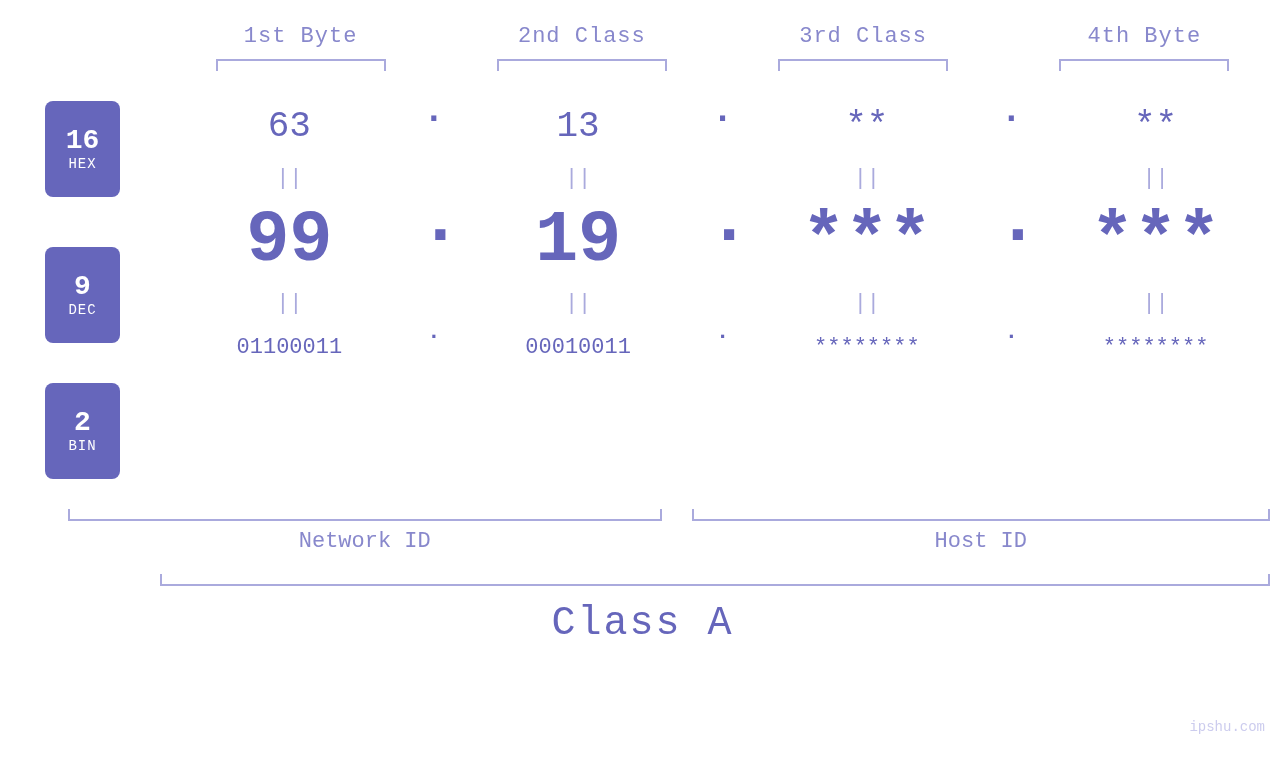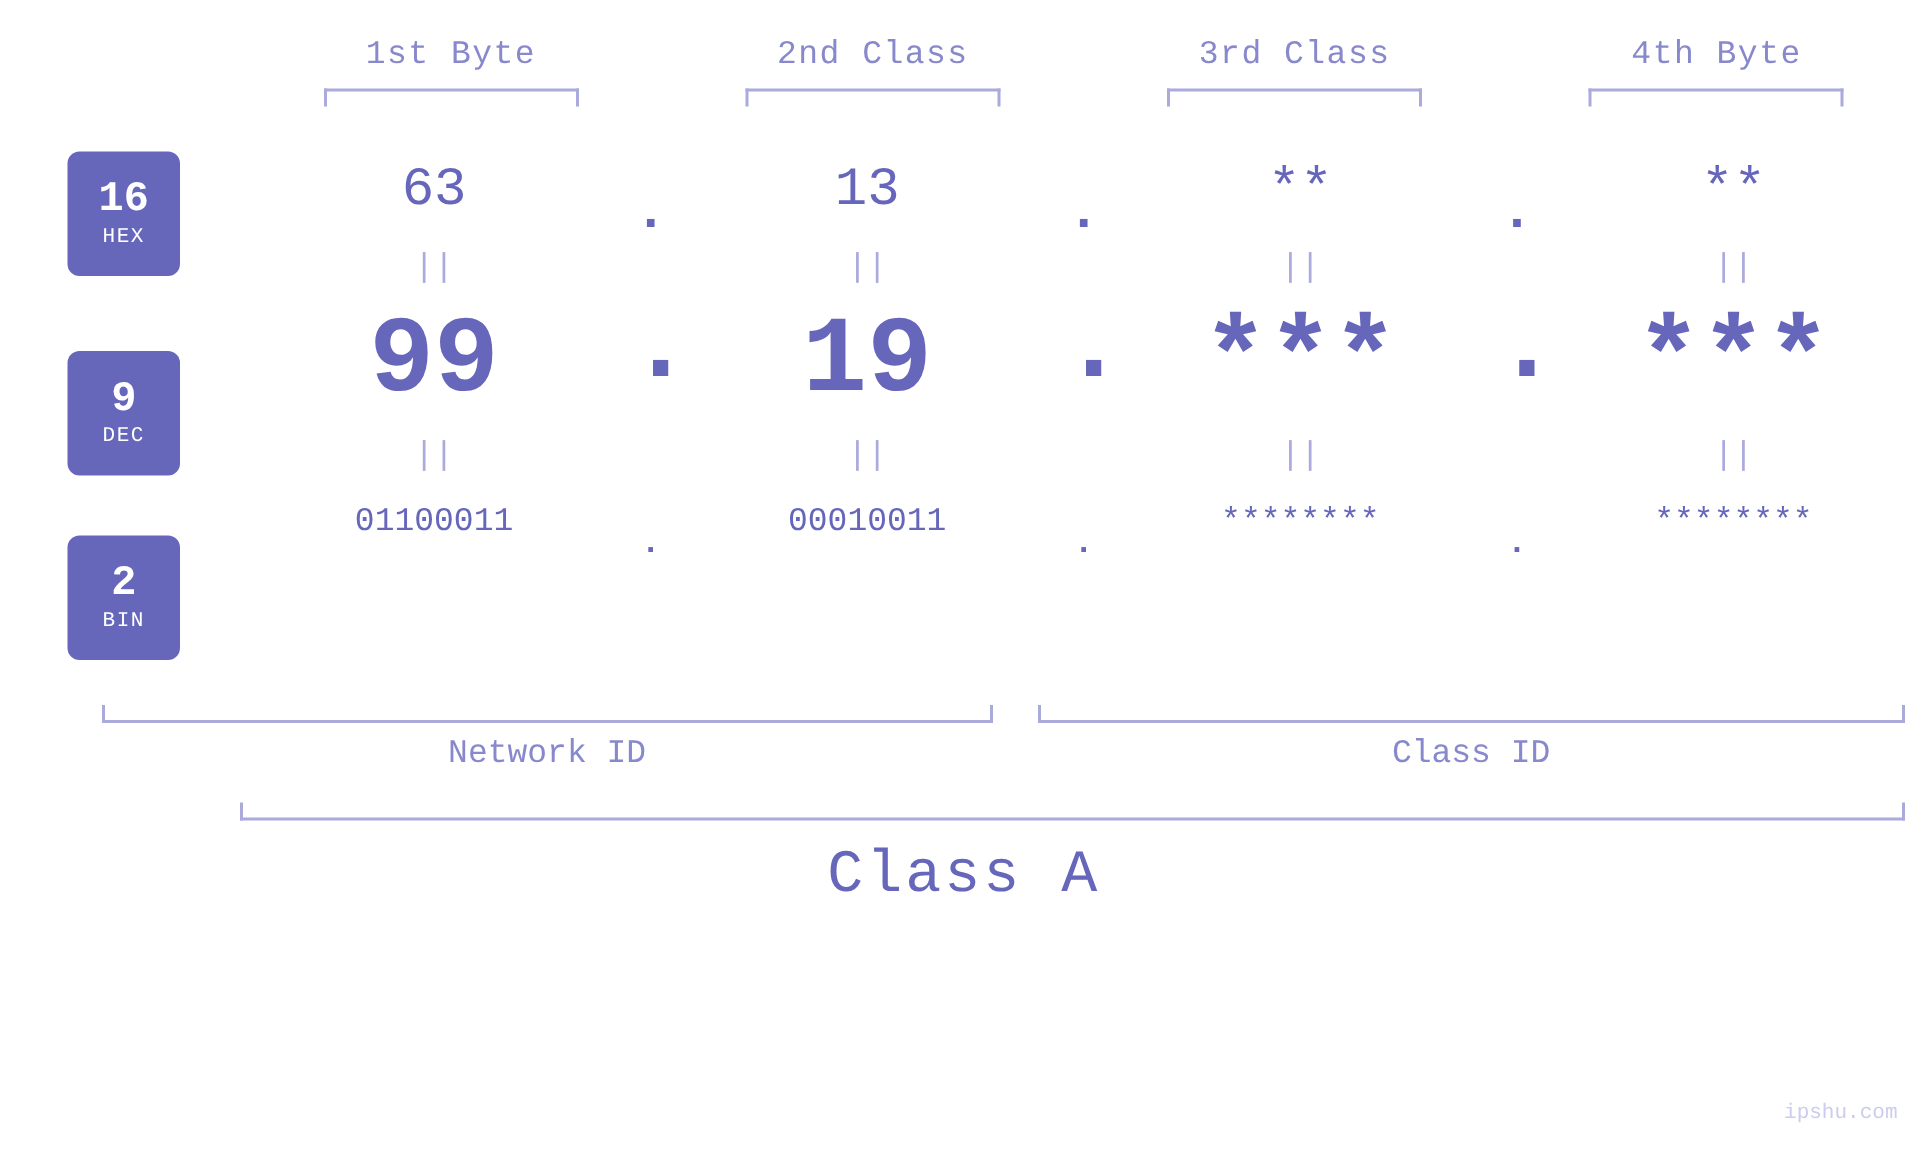--- a/index.html
+++ b/index.html
@@ -58,41 +58,41 @@
       border: 2px solid #aaaadd;
       border-bottom: none;
     }
 
     .base-badge {
       display: flex;
       flex-direction: column;
       align-items: center;
       justify-content: center;
       width: 75px;
-      height: 83px;
+      height: 96px;
       background: #6666bb;
       border-radius: 8px;
       color: white;
       margin-bottom: 10px;
     }
     .base-badge .number {
       font-size: 28px;
       font-weight: bold;
       line-height: 1.1;
     }
     .base-badge .label {
       font-size: 14px;
       font-weight: normal;
       letter-spacing: 1px;
     }
 
     
     .value-row {
       display: flex;
-      align-items: flex-end;
+      align-items: flex-start;
       width: 100%;
     }
 
     .value-cell {
       flex: 1;
       text-align: center;
       color: #6666bb;
       font-family: 'Courier New', monospace;
     }
 
@@ -141,21 +141,21 @@
       padding: 4px 0;
     }
     .equals-spacer {
       width: 30px;
       flex-shrink: 0;
     }
 
     
     .watermark {
       position: absolute;
-      bottom: 17px;
+      bottom: 32px;
       right: 20px;
       color: #ccccee;
       font-size: 14px;
       font-family: 'Courier New', monospace;
     }
   </style>
 </head>
 <body>
 
 <div class="main-container">
@@ -260,21 +260,21 @@
 
       <div style="width:calc(50% - 15px); height:12px; border:2px solid #aaaadd; border-top:none;"></div>
       <div style="width:30px;"></div>
 
       <div style="flex:1; height:12px; border:2px solid #aaaadd; border-top:none; margin-right:15px;"></div>
     </div>
 
     <div style="display:flex; width:100%; margin-top:8px;">
       <div style="width:calc(50% - 15px); text-align:center; color:#8888cc; font-size:22px; font-family:'Courier New',monospace;">Network ID</div>
       <div style="width:30px;"></div>
-      <div style="flex:1; text-align:center; color:#8888cc; font-size:22px; font-family:'Courier New',monospace; margin-right:15px;">Class ID</div>
+      <div style="flex:1; text-align:center; color:#8888cc; font-size:22px; font-family:'Courier New',monospace; margin-right:15px;">Host ID</div>
     </div>
 
   </div>
 
   <div style="width:100%; padding-left:160px; margin-top:20px; padding-right:15px;">
     <div style="width:100%; height:12px; border:2px solid #aaaadd; border-top:none;"></div>
   </div>
 
   <div style="width:100%; text-align:center; color:#6666bb; font-size:40px; font-family:'Courier New',monospace; margin-top:15px; letter-spacing:2px;">Class A</div>
 

